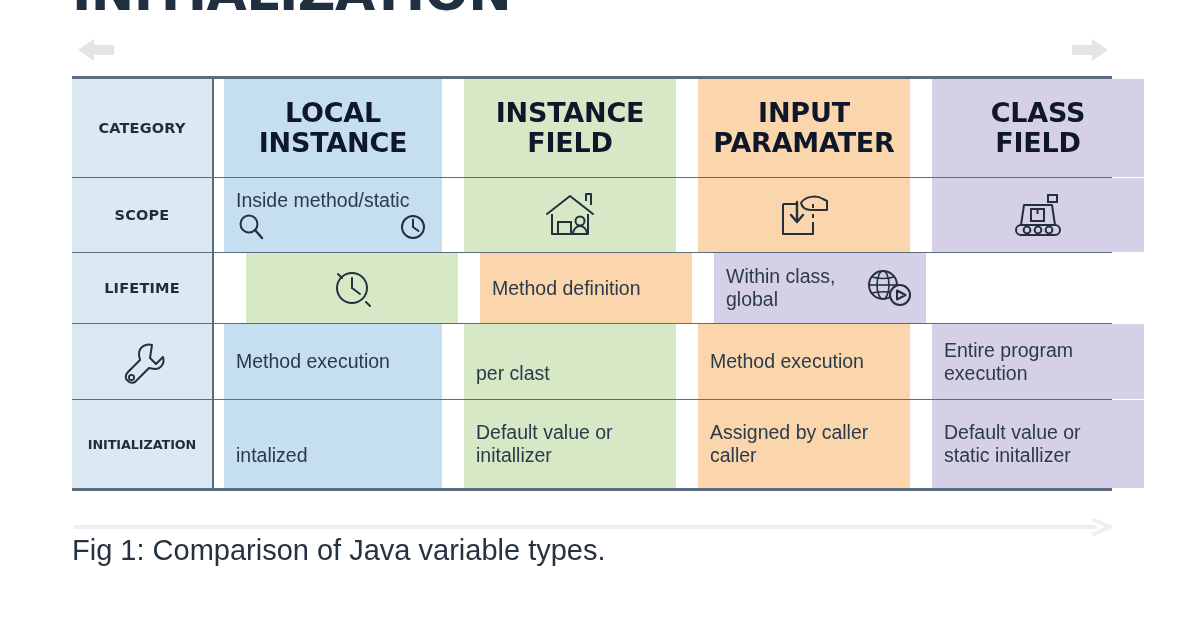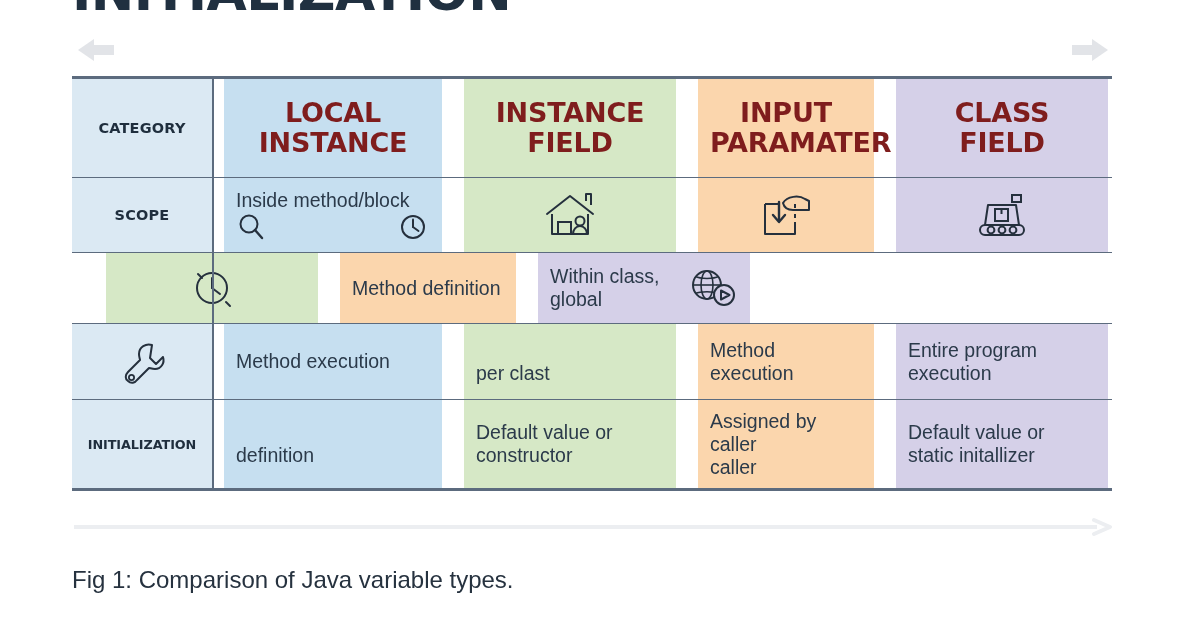--- a/index.html
+++ b/index.html
@@ -68,21 +68,21 @@
   .cell {
     position: relative;
     display: flex;
     align-items: center;
     padding: 8px 12px;
   }
   
   .col-cat   { width: 140px; flex: none; }
   .col-local { width: 218px; flex: none; }
   .col-inst  { width: 212px; flex: none; }
-  .col-input { width: 176px; flex: none; }
+  .col-input { width: 212px; flex: none; }
   .col-class { width: 212px; flex: none; }
   .spacer-sm { width: 12px; flex: none; }
   .spacer-lg { width: 22px; flex: none; }
 
   
   .bg-cat   { background: #dbe9f3; }
   .bg-local { background: #c6dff0; }
   .bg-inst  { background: #d6e8c6; align-items: center; }
   .bg-input { background: #fbd6ad; }
   .bg-class { background: #d5d0e8; }
@@ -98,21 +98,21 @@
 
   
   .row-header .cell { height: 98px; }
   .hdr-title {
     width: 100%;
     text-align: center;
     font-family: "DejaVu Sans", sans-serif;
     font-weight: 800;
     font-size: 27px;
     line-height: 1.12;
-    color: #7f1d1d;
+    color: #0f172a;
     letter-spacing: -0.2px;
   }
   .cat-label {
     width: 100%;
     text-align: center;
     font-family: "DejaVu Sans", sans-serif;
     font-weight: 800;
     font-size: 14.5px;
     color: #1f2e3d;
     letter-spacing: 0.2px;
@@ -158,22 +158,22 @@
   .bottom-arrow {
     position: absolute;
     left: 72px; top: 516px;
     width: 1040px; height: 22px;
   }
   .bottom-arrow svg { display: block; width: 100%; height: 100%; }
 
   
   .caption {
     position: absolute;
-    left: 72px; top: 566px;
-    font-size: 24px;
+    left: 72px; top: 534px;
+    font-size: 29px;
     color: #26323f;
     font-family: "Liberation Sans", sans-serif;
     white-space: nowrap;
   }
 </style>
 </head>
 <body>
 
 <div id="page">
 
@@ -232,21 +232,21 @@
         </div>
       </div>
 
       <div class="row row-scope">
         <div class="cell col-cat bg-cat">
           <div class="cat-label">SCOPE</div>
         </div>
         <div class="spacer-sm"></div>
         <div class="cell col-local bg-local">
           <div class="cell-stack">
-            <div class="body-text">Inside method/block</div>
+            <div class="body-text">Inside method/static</div>
             <div class="cell-inline">
               <span class="icon">
                 <svg width="34" height="30" viewBox="0 0 34 30">
                     <circle cx="13" cy="12" r="8.5" fill="none" stroke="#25303d" stroke-width="2"></circle>
                     <line x1="19" y1="18" x2="26" y2="26" stroke="#25303d" stroke-width="2.4" stroke-linecap="round"></line>
                   </svg>
               </span>
               <span class="icon">
                 <svg width="34" height="30" viewBox="0 0 34 30">
                     <circle cx="17" cy="15" r="11" fill="none" stroke="#25303d" stroke-width="2"></circle>
@@ -301,20 +301,23 @@
                 <circle cx="19" cy="39" r="3.4" fill="none" stroke="#25303d" stroke-width="2"></circle>
                 <circle cx="30" cy="39" r="3.4" fill="none" stroke="#25303d" stroke-width="2"></circle>
                 <circle cx="41" cy="39" r="3.4" fill="none" stroke="#25303d" stroke-width="2"></circle>
               </svg>
             </span>
           </div>
         </div>
       </div>
 
       <div class="row row-life">
+        <div class="cell col-cat bg-cat">
+          <div class="cat-label">LIFETIME</div>
+        </div>
         <div class="spacer-sm"></div>
         <div class="spacer-lg"></div>
         <div class="cell col-inst bg-inst">
           <div class="cell-center">
             <span class="icon">
               <svg width="46" height="44" viewBox="0 0 46 44">
                 <circle cx="23" cy="22" r="15" fill="none" stroke="#25303d" stroke-width="2"></circle>
                 <line x1="23" y1="22" x2="23" y2="12" stroke="#25303d" stroke-width="2" stroke-linecap="round"></line>
                 <line x1="23" y1="22" x2="31" y2="28" stroke="#25303d" stroke-width="2" stroke-linecap="round"></line>
                 <line x1="9" y1="8" x2="13" y2="12" stroke="#25303d" stroke-width="2" stroke-linecap="round"></line>
@@ -385,28 +388,28 @@
       </div>
 
       <div class="row row-init">
         <div class="cell col-cat bg-cat">
           <div class="cat-label small">INITIALIZATION</div>
         </div>
         <div class="spacer-sm"></div>
         <div class="cell col-local bg-local">
           <div class="body-text">
             <br>
-            <span>definition</span>
+            <span>intalized</span>
           </div>
         </div>
         <div class="spacer-lg"></div>
         <div class="cell col-inst bg-inst">
           <div class="body-text">
             <span>Default value or</span><br>
-            <span>constructor</span>
+            <span>initallizer</span>
           </div>
         </div>
         <div class="spacer-lg"></div>
         <div class="cell col-input bg-input">
           <div class="body-text">
             <span>Assigned by caller</span><br>
             <span>caller</span>
           </div>
         </div>
         <div class="spacer-lg"></div>

